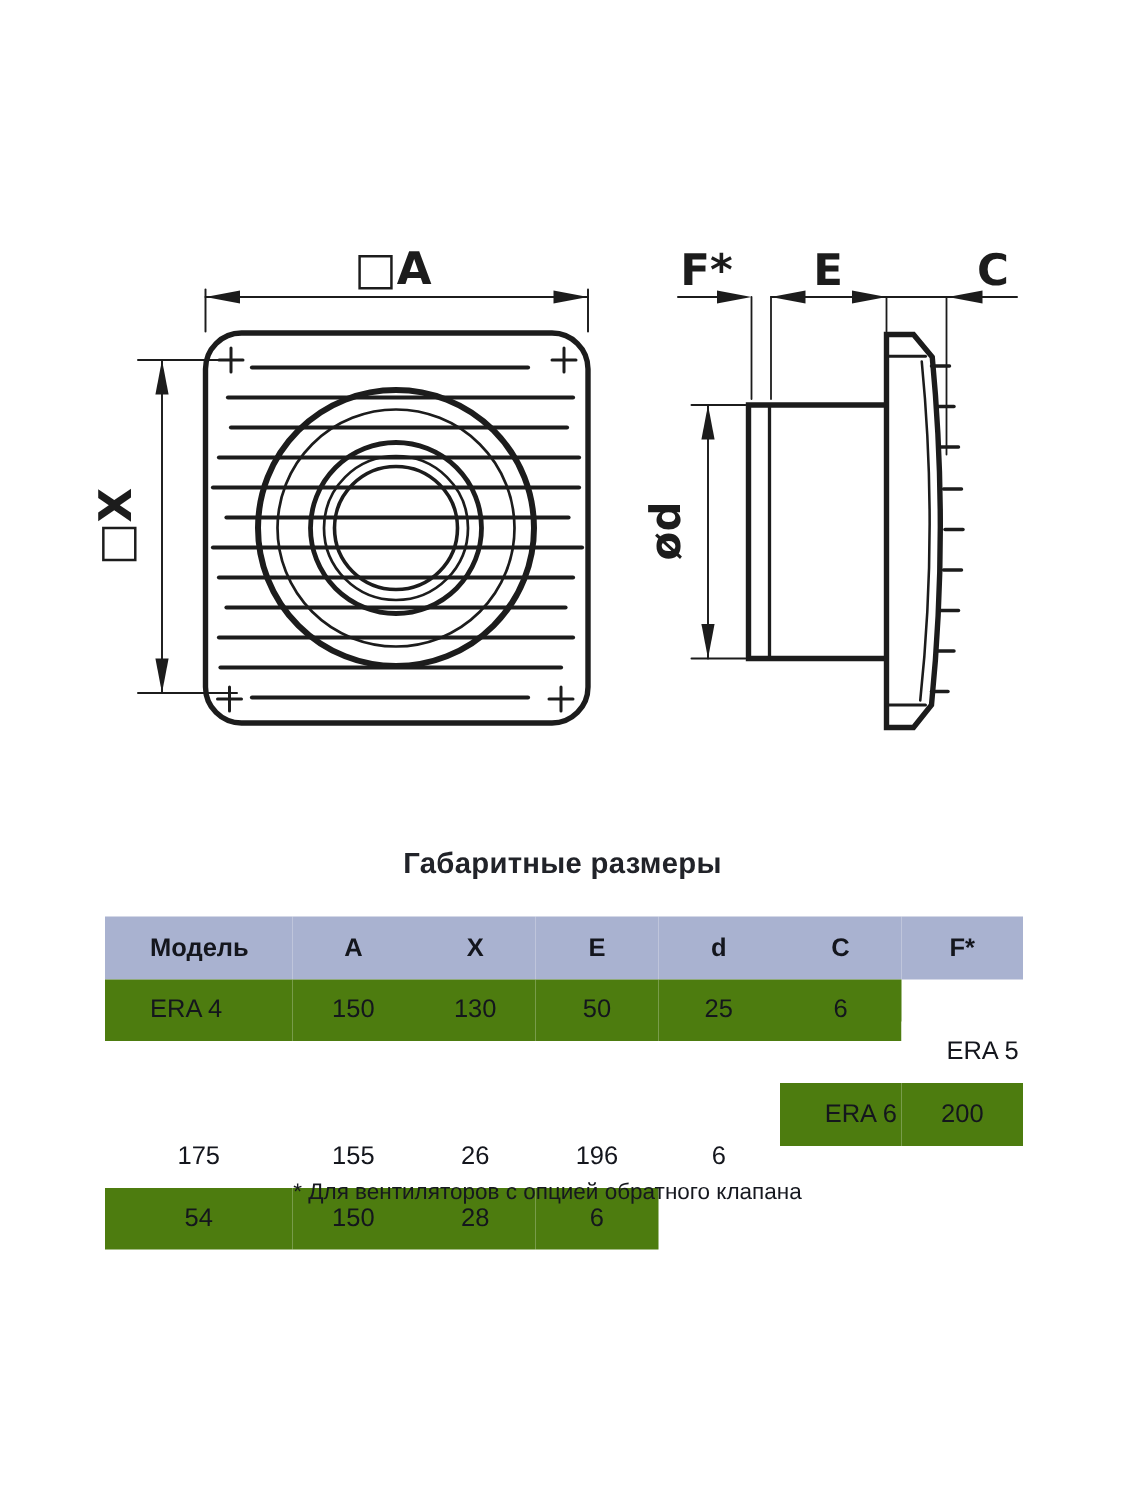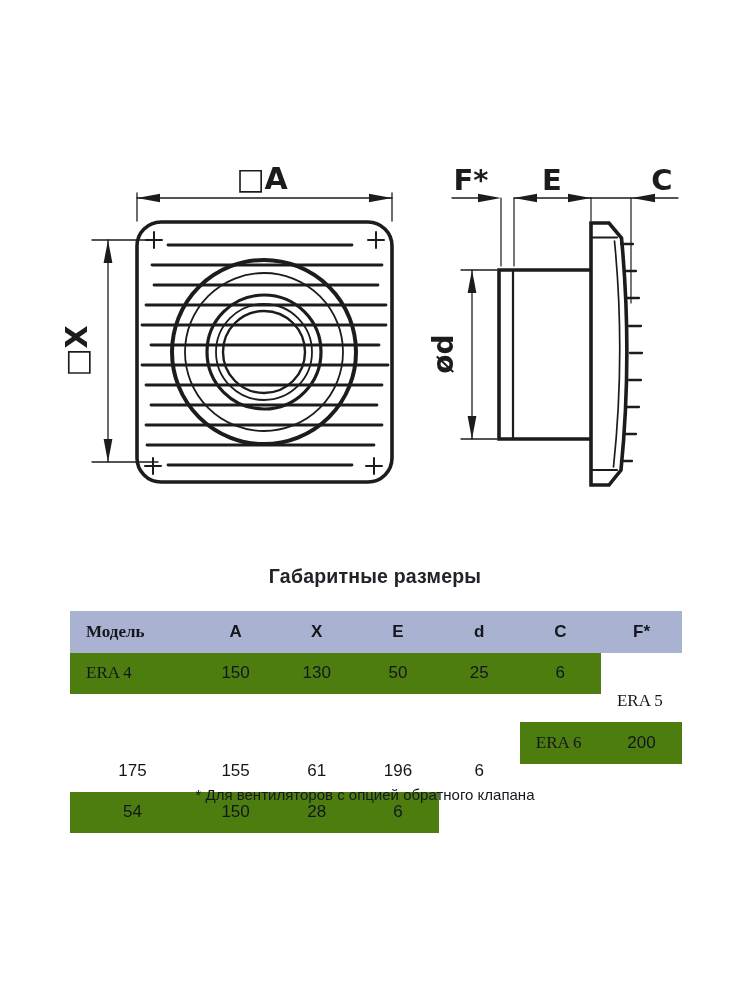--- a/index.html
+++ b/index.html
@@ -14,21 +14,21 @@
     font-size:19.5px; font-weight:bold; color:#212329; letter-spacing:0.2px;
   }
   .dim-table {
     position:absolute; left:70px; top:611px; width:612px;
     display:grid; grid-template-columns:125px repeat(6, 81.2px);
     color:#14161d; font-size:17px;
   }
   .dim-table .cell {
     height:41.5px; display:flex; align-items:center; justify-content:center;
   }
-  .dim-table .cell.model { justify-content:flex-start; padding-left:16px;font-family:Liberation Serif, serif; }
+  .dim-table .cell.model { justify-content:flex-start; padding-left:30px; }
   .dim-table .hdr { font-weight:bold; background:#a9b2d0; }
   .dim-table .alt { background:#4d7c0f; }
   .dim-table .plain { background:#ffffff;margin-top:28px; }
   .footnote {
     position:absolute; top:786px; left:0; width:730px; text-align:center;
     font-size:15px; color:#16181f;
   }
 </style>
 </head>
 <body>
@@ -172,21 +172,21 @@
     <div class="cell alt model">ERA 4</div>
     <div class="cell alt">150</div>
     <div class="cell alt">130</div>
     <div class="cell alt">50</div>
     <div class="cell alt">25</div>
     <div class="cell alt">6</div>
 
     <div class="cell plain model">ERA 5</div>
     <div class="cell plain">175</div>
     <div class="cell plain">155</div>
-    <div class="cell plain">61</div>
+    <div class="cell plain">26</div>
     <div class="cell plain">196</div>
     <div class="cell plain">6</div>
 
     <div class="cell alt model">ERA 6</div>
     <div class="cell alt">200</div>
     <div class="cell alt">54</div>
     <div class="cell alt">150</div>
     <div class="cell alt">28</div>
     <div class="cell alt">6</div>
   </div>

